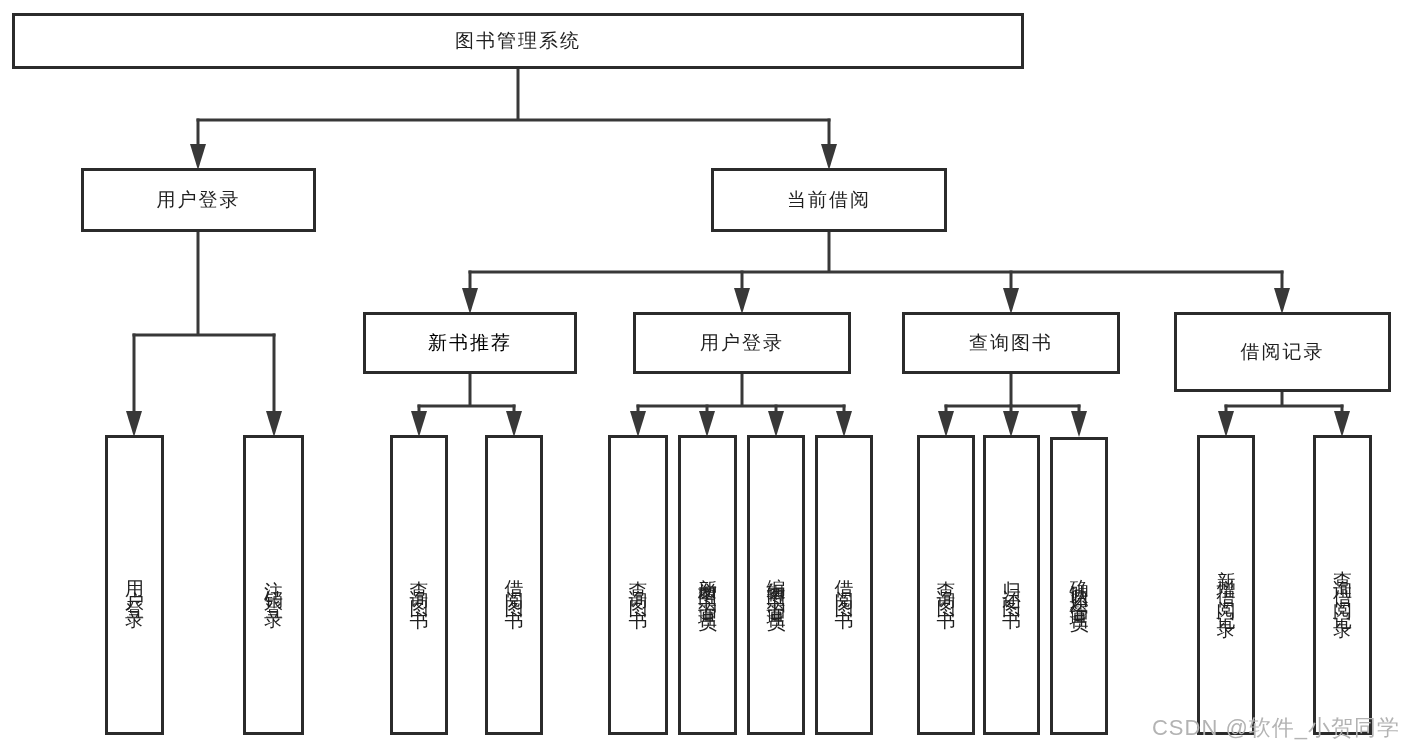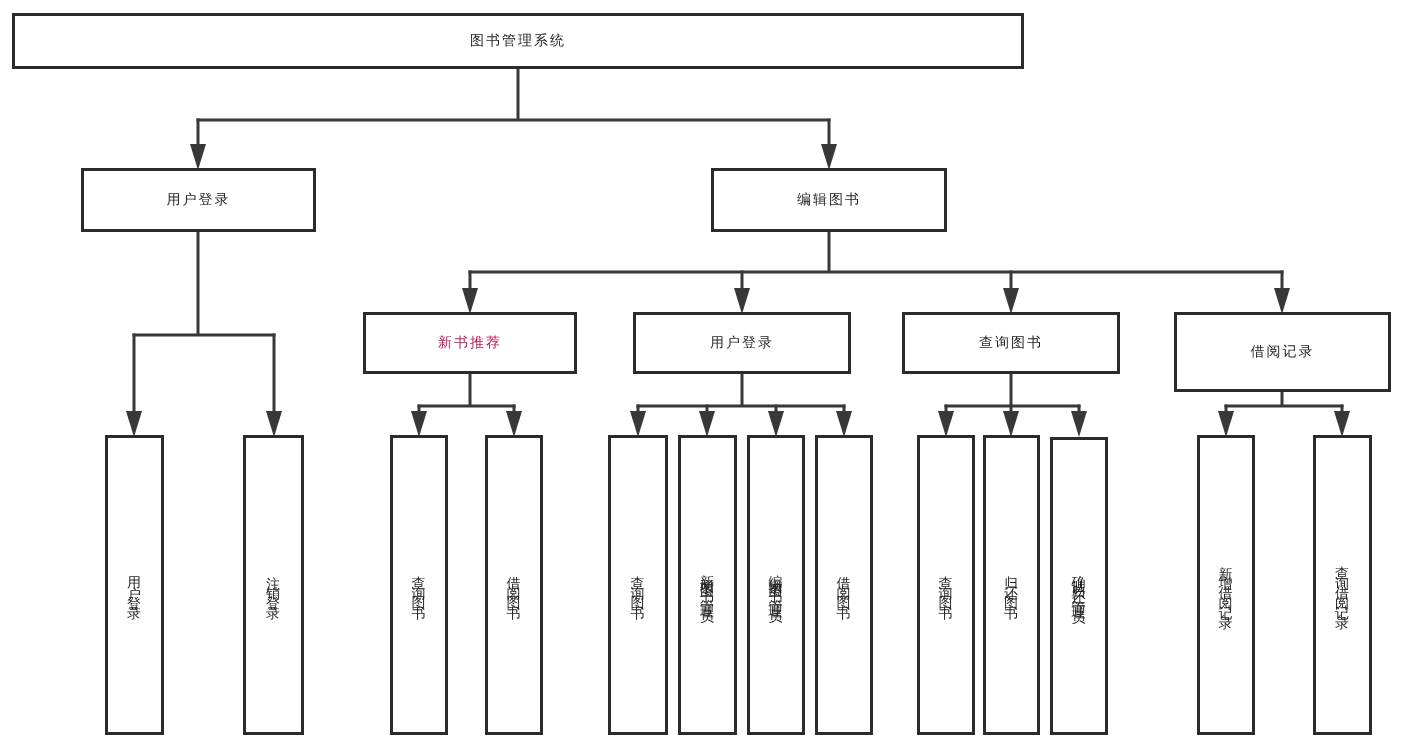--- a/index.html
+++ b/index.html
@@ -1,21 +1,21 @@
 <!DOCTYPE html>
 <html><head>
 <meta charset="utf-8">
 <style>
   html,body{margin:0;padding:0;background:#ffffff;}
   .stage{position:relative;width:1405px;height:747px;background:#ffffff;overflow:hidden;
          font-family:"Liberation Sans","DejaVu Sans",sans-serif;}
   #connector-layer{position:absolute;left:0;top:0;width:1405px;height:747px;}
   .node{position:absolute;background:#ffffff;border:3px solid #2b2b2b;box-sizing:border-box;
         display:flex;align-items:center;justify-content:center;z-index:2;}
-  .node .label{color:#1f1f1f;font-size:14px;letter-spacing:2px;white-space:nowrap;}
+  .node .label{color:#1f1f1f;font-size:19px;letter-spacing:2px;white-space:nowrap;}
   .node.v .label{writing-mode:vertical-rl;text-orientation:mixed;letter-spacing:10px;white-space:normal;}
   .node.v.long .label{letter-spacing:5px;}
   .watermark{position:absolute;right:5px;top:713px;font-size:22px;color:#b3b3b3;
              letter-spacing:1px;z-index:3;}
 </style>
 </head>
 <body>
 
 <div class="stage">
   <svg id="connector-layer" viewBox="0 0 1405 747" xmlns="http://www.w3.org/2000/svg">
@@ -73,24 +73,24 @@
       <polygon points="1334,411 1350,411 1342,437" fill="#383838"></polygon>
     </svg>
   <div id="nodes">
       <div class="node" style="left: 12px; top: 13px; width: 1012px; height: 56px; border-color: rgb(43, 43, 43); background: rgb(255, 255, 255);">
         <span class="label" style="color: rgb(31, 31, 31);">图书管理系统</span>
       </div>
       <div class="node" style="left: 81px; top: 168px; width: 235px; height: 64px; border-color: rgb(43, 43, 43); background: rgb(255, 255, 255);">
         <span class="label" style="color: rgb(31, 31, 31);">用户登录</span>
       </div>
       <div class="node" style="left: 711px; top: 168px; width: 236px; height: 64px; border-color: rgb(43, 43, 43); background: rgb(255, 255, 255);">
-        <span class="label" style="color: rgb(31, 31, 31);">编辑图书</span>
+        <span class="label" style="color: rgb(31, 31, 31);">当前借阅</span>
       </div>
       <div class="node" style="left: 363px; top: 312px; width: 214px; height: 62px; border-color: rgb(43, 43, 43); background: rgb(255, 255, 255);">
-        <span class="label" style="color: #be185d; font-family: Liberation Mono, monospace;">新书推荐</span>
+        <span class="label" style="color: #000000; font-family: Liberation Mono, monospace;">新书推荐</span>
       </div>
       <div class="node" style="left: 633px; top: 312px; width: 218px; height: 62px; border-color: rgb(43, 43, 43); background: rgb(255, 255, 255);">
         <span class="label" style="color: rgb(31, 31, 31);">用户登录</span>
       </div>
       <div class="node" style="left: 902px; top: 312px; width: 218px; height: 62px; border-color: rgb(43, 43, 43); background: rgb(255, 255, 255);">
         <span class="label" style="color: rgb(31, 31, 31);">查询图书</span>
       </div>
       <div class="node" style="left: 1174px; top: 312px; width: 217px; height: 80px; border-color: rgb(43, 43, 43); background: rgb(255, 255, 255);">
         <span class="label" style="color: rgb(31, 31, 31);">借阅记录</span>
       </div>
@@ -127,13 +127,14 @@
       <div class="node v long" style="left: 1050px; top: 437px; width: 58px; height: 298px; border-color: rgb(43, 43, 43); background: rgb(255, 255, 255);">
         <span class="label" style="color: rgb(31, 31, 31);">确认归还（管理员）</span>
       </div>
       <div class="node v" style="left: 1197px; top: 435px; width: 58px; height: 300px; border-color: rgb(43, 43, 43); background: rgb(255, 255, 255);">
         <span class="label" style="color: rgb(31, 31, 31);">新增借阅记录</span>
       </div>
       <div class="node v" style="left: 1313px; top: 435px; width: 59px; height: 300px; border-color: rgb(43, 43, 43); background: rgb(255, 255, 255);">
         <span class="label" style="color: rgb(31, 31, 31);">查询借阅记录</span>
       </div>
     </div>
+  <div class="watermark">CSDN @软件_小贺同学</div>
 </div>
 
 </body></html>

